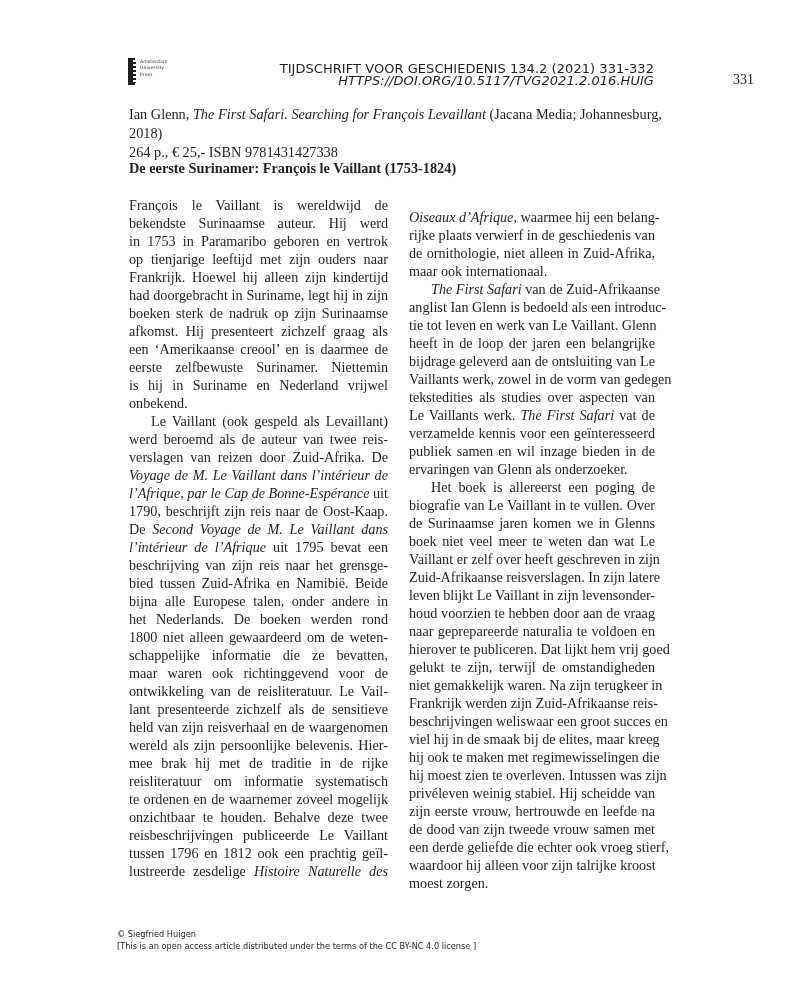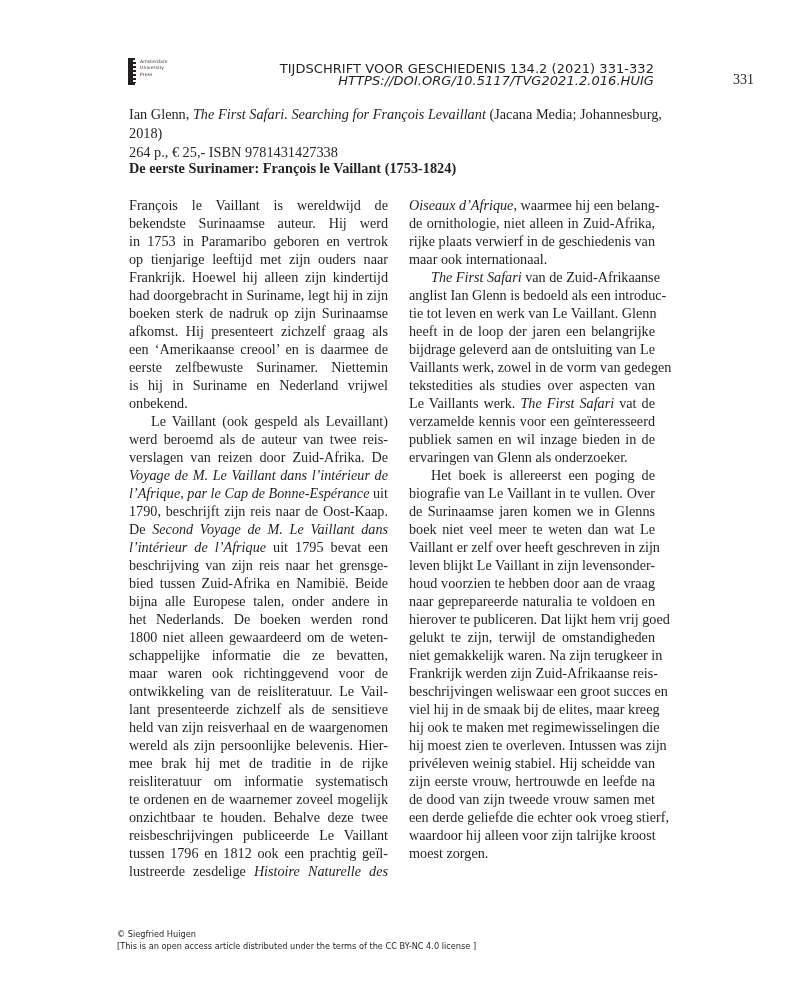--- a/index.html
+++ b/index.html
@@ -15,21 +15,21 @@
 
   .journal { position: absolute; right: 140px; top: 63px; text-align: right; font-size: 13px; line-height: 11.5px; color: #231f20; letter-spacing: 0.05px; }
   .journal .doi { font-style: italic; }
   .page-num { position: absolute; left: 733px; top: 72px; font-size: 14px; color: #231f20; }
 
   .citation { position: absolute; left: 129px; top: 105px; width: 540px; font-size: 14.3px; line-height: 19px; }
   .title { position: absolute; left: 129px; top: 160px; font-size: 14.3px; font-weight: bold; }
 
   .col { position: absolute; top: 196px; font-size: 14.2px; line-height: 18px; text-align: justify; hyphens: manual; }
   .col.left { left: 129px; width: 259px; }
-  .col.right { left: 409px; width: 246px; }
+  .col.right { left: 409px; width: 246px; margin-top: 12px; }
   .col .line { display: block; text-align: justify; text-align-last: justify; white-space: nowrap; }
   .col .line.last { text-align-last: left; }
 
   .footer { position: absolute; left: 117px; top: 929px; font-size: 8.2px; line-height: 11.5px; color: #231f20; }
 </style>
 </head>
 <body>
 
 <div class="logo">
   <div class="logo-bar"></div>
@@ -90,41 +90,42 @@
   <span class="line">reisliteratuur om informatie systematisch</span>
   <span class="line">te ordenen en de waarnemer zoveel mogelijk</span>
   <span class="line">onzichtbaar te houden. Behalve deze twee</span>
   <span class="line">reisbeschrijvingen publiceerde Le Vaillant</span>
   <span class="line">tussen 1796 en 1812 ook een prachtig geïl-</span>
   <span class="line"><span>lustreerde zesdelige </span><i>Histoire Naturelle des</i></span>
 </div>
 
 <div class="col right serif">
   <span class="line"><i>Oiseaux d’Afrique</i><span>, waarmee hij een belang-</span></span>
+  <span class="line">rijke plaats verwierf in de geschiedenis van</span>
   <span class="line">de ornithologie, niet alleen in Zuid-Afrika,</span>
-  <span class="line">rijke plaats verwierf in de geschiedenis van</span>
   <span class="line last">maar ook internationaal.</span>
 
   <span class="line" style="padding-left:22px"><i>The First Safari</i><span> van de Zuid-Afrikaanse</span></span>
   <span class="line">anglist Ian Glenn is bedoeld als een introduc-</span>
   <span class="line">tie tot leven en werk van Le Vaillant. Glenn</span>
   <span class="line">heeft in de loop der jaren een belangrijke</span>
   <span class="line">bijdrage geleverd aan de ontsluiting van Le</span>
   <span class="line">Vaillants werk, zowel in de vorm van gedegen</span>
   <span class="line">tekstedities als studies over aspecten van</span>
   <span class="line"><span>Le Vaillants werk. </span><i>The First Safari</i><span> vat de</span></span>
   <span class="line">verzamelde kennis voor een geïnteresseerd</span>
   <span class="line">publiek samen en wil inzage bieden in de</span>
   <span class="line last">ervaringen van Glenn als onderzoeker.</span>
 
   <span class="line" style="padding-left:22px">Het boek is allereerst een poging de</span>
   <span class="line">biografie van Le Vaillant in te vullen. Over</span>
   <span class="line">de Surinaamse jaren komen we in Glenns</span>
   <span class="line">boek niet veel meer te weten dan wat Le</span>
   <span class="line">Vaillant er zelf over heeft geschreven in zijn</span>
+  <span class="line">Zuid-Afrikaanse reisverslagen. In zijn latere</span>
   <span class="line">leven blijkt Le Vaillant in zijn levensonder-</span>
   <span class="line">houd voorzien te hebben door aan de vraag</span>
   <span class="line">naar geprepareerde naturalia te voldoen en</span>
   <span class="line">hierover te publiceren. Dat lijkt hem vrij goed</span>
   <span class="line">gelukt te zijn, terwijl de omstandigheden</span>
   <span class="line">niet gemakkelijk waren. Na zijn terugkeer in</span>
   <span class="line">Frankrijk werden zijn Zuid-Afrikaanse reis-</span>
   <span class="line">beschrijvingen weliswaar een groot succes en</span>
   <span class="line">viel hij in de smaak bij de elites, maar kreeg</span>
   <span class="line">hij ook te maken met regimewisselingen die</span>

